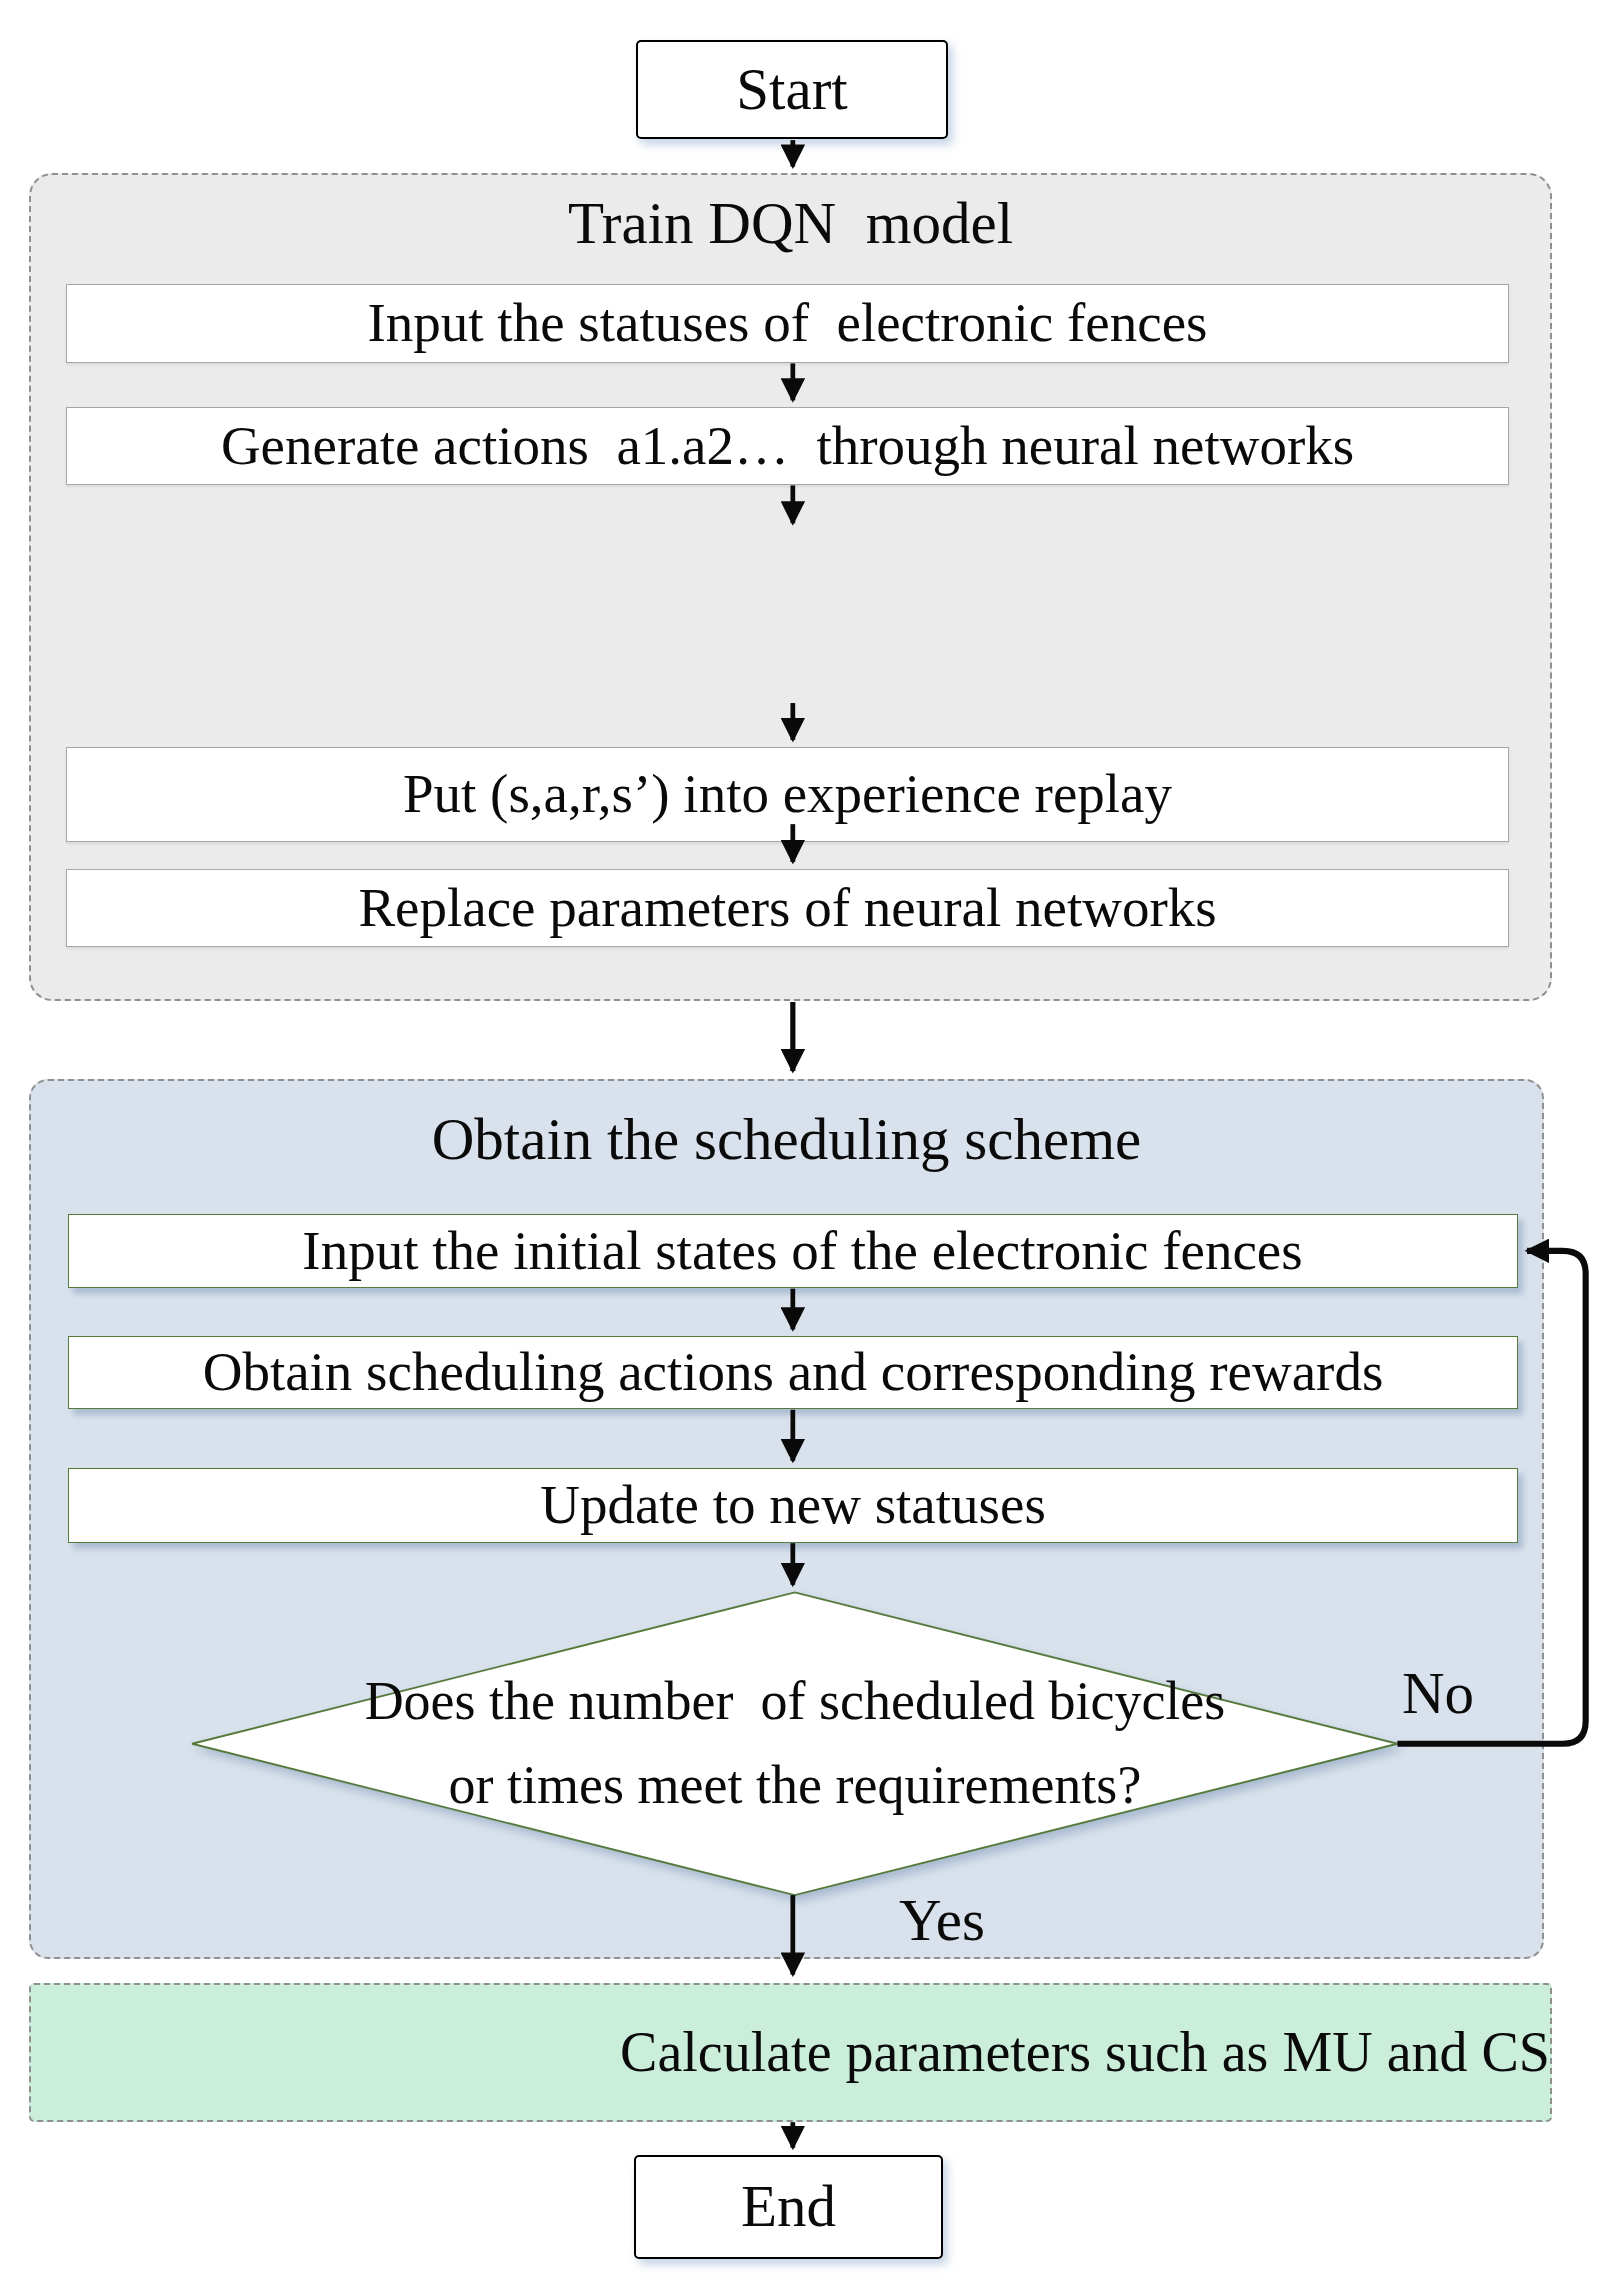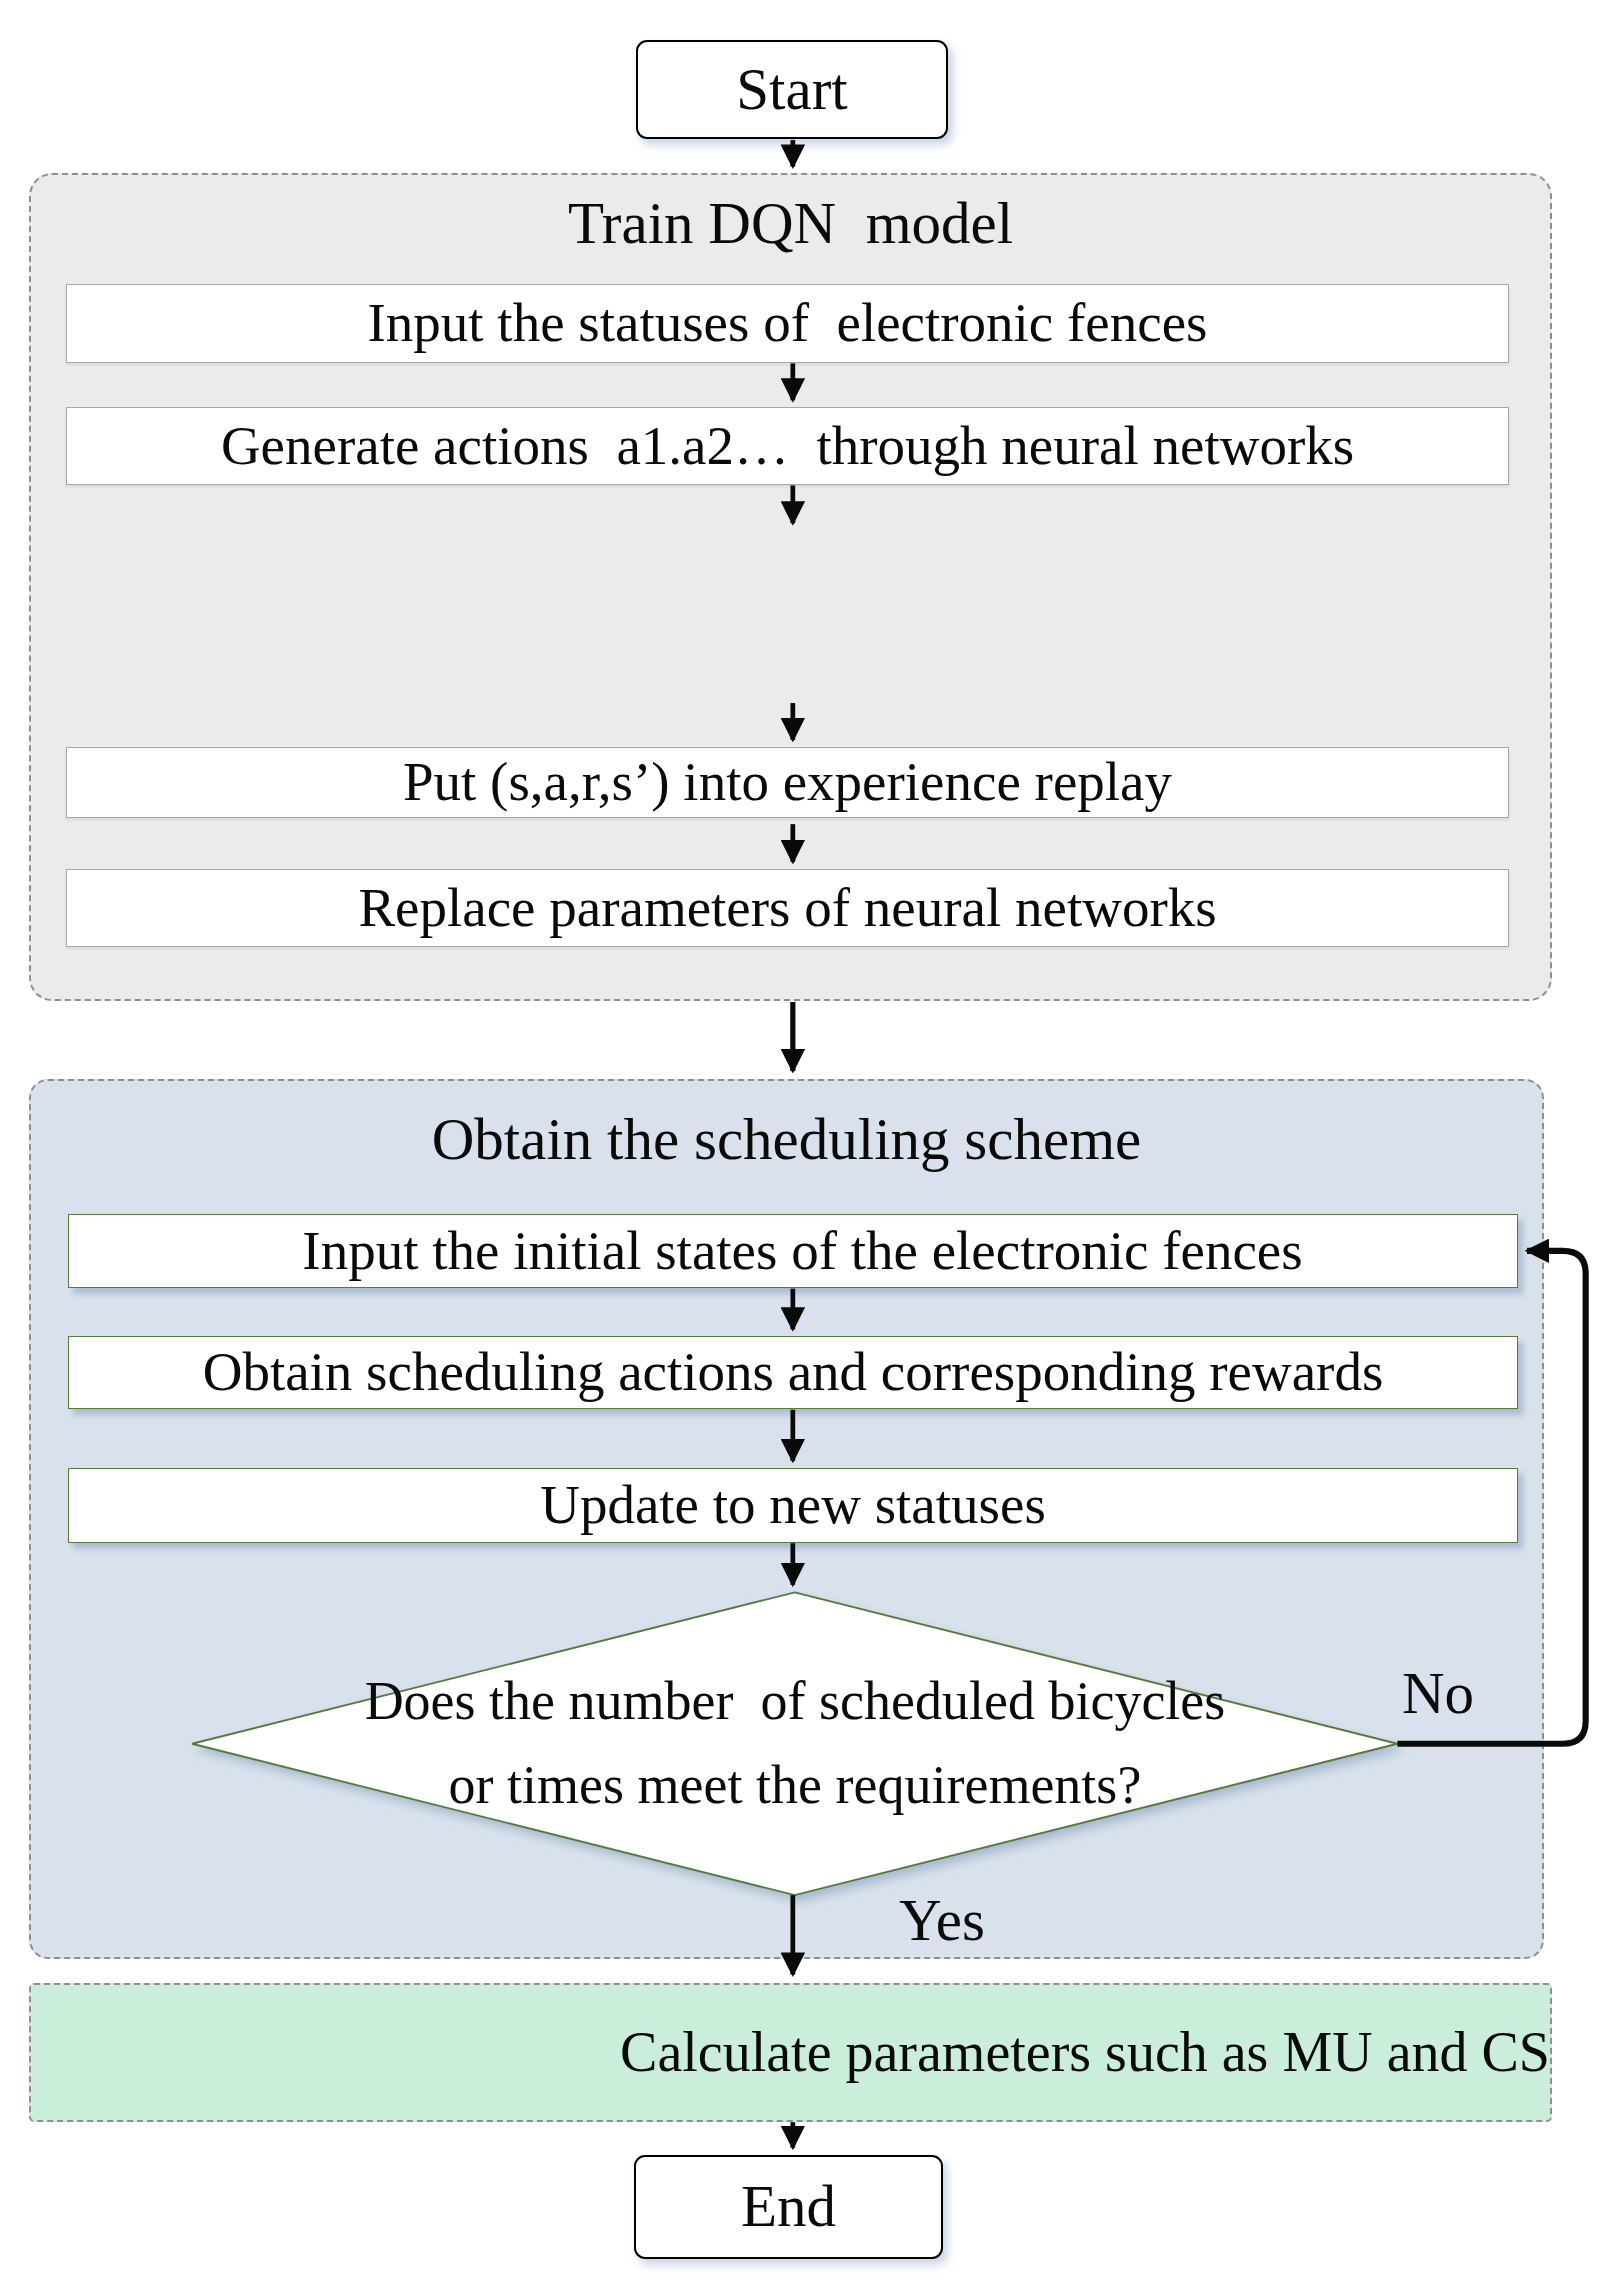--- a/index.html
+++ b/index.html
@@ -24,21 +24,21 @@
   }
   
   .step{
     display:flex;align-items:center;justify-content:center;
     background:#ffffff;font-size:55px;
   }
   .gray-step{border:1.9px solid var(--box-border-gray,#a6a6a6);box-shadow:0 2.8px 2.8px rgba(0,0,0,0.07);}
   .green-step{border:1.9px solid var(--green-border,#567a3c);box-shadow:4.7px 5.7px 5.7px rgba(120,145,180,0.45);}
   
   .terminator{
-    background:#ffffff;border:2.8px solid #000;border-radius:11px;
+    background:#ffffff;border:2.8px solid #000;border-radius:5px;
     display:flex;align-items:center;justify-content:center;font-size:59px;
     box-shadow:4.7px 5.7px 8.5px rgba(150,175,210,0.5);
   }
   
   svg.flow{position:absolute;left:0;top:0;pointer-events:none;}
   .arrow{stroke:var(--ink,#0a0a0a);stroke-width:5;fill:none;}
   .arrow-thick{stroke:var(--ink,#0a0a0a);stroke-width:5.5;fill:none;}
   .loop{stroke:var(--ink,#0a0a0a);stroke-width:6.5;fill:none;}
   .diamond{
     fill:#ffffff;stroke:var(--green-border,#567a3c);stroke-width:2;
@@ -63,21 +63,21 @@
   <div class="abs section-title" style="left:29px;top:189px;width:1523px;">
     <span class="label">Train DQN  model</span>
   </div>
 
   <div class="abs step gray-step" style="left:66px;top:284px;width:1443px;height:79px;">
     <span class="label">Input the statuses of  electronic fences</span>
   </div>
   <div class="abs step gray-step" style="left:66px;top:407px;width:1443px;height:78px;">
     <span class="label">Generate actions  a1.a2…  through neural networks</span>
   </div>
-  <div class="abs step gray-step" style="left:66px;top:747px;width:1443px;height:71px;">
+  <div class="abs step gray-step" style="left:66px;top:747px;width:1443px;height:95px;">
     <span class="label">Put (s,a,r,s’) into experience replay</span>
   </div>
   <div class="abs step gray-step" style="left:66px;top:869px;width:1443px;height:78px;">
     <span class="label">Replace parameters of neural networks</span>
   </div>
 
   <div class="abs container blue-container" style="left:29px;top:1079px;width:1515px;height:880px;"></div>
   <div class="abs section-title" style="left:29px;top:1105px;width:1515px;">
     <span class="label">Obtain the scheduling scheme</span>
   </div>

